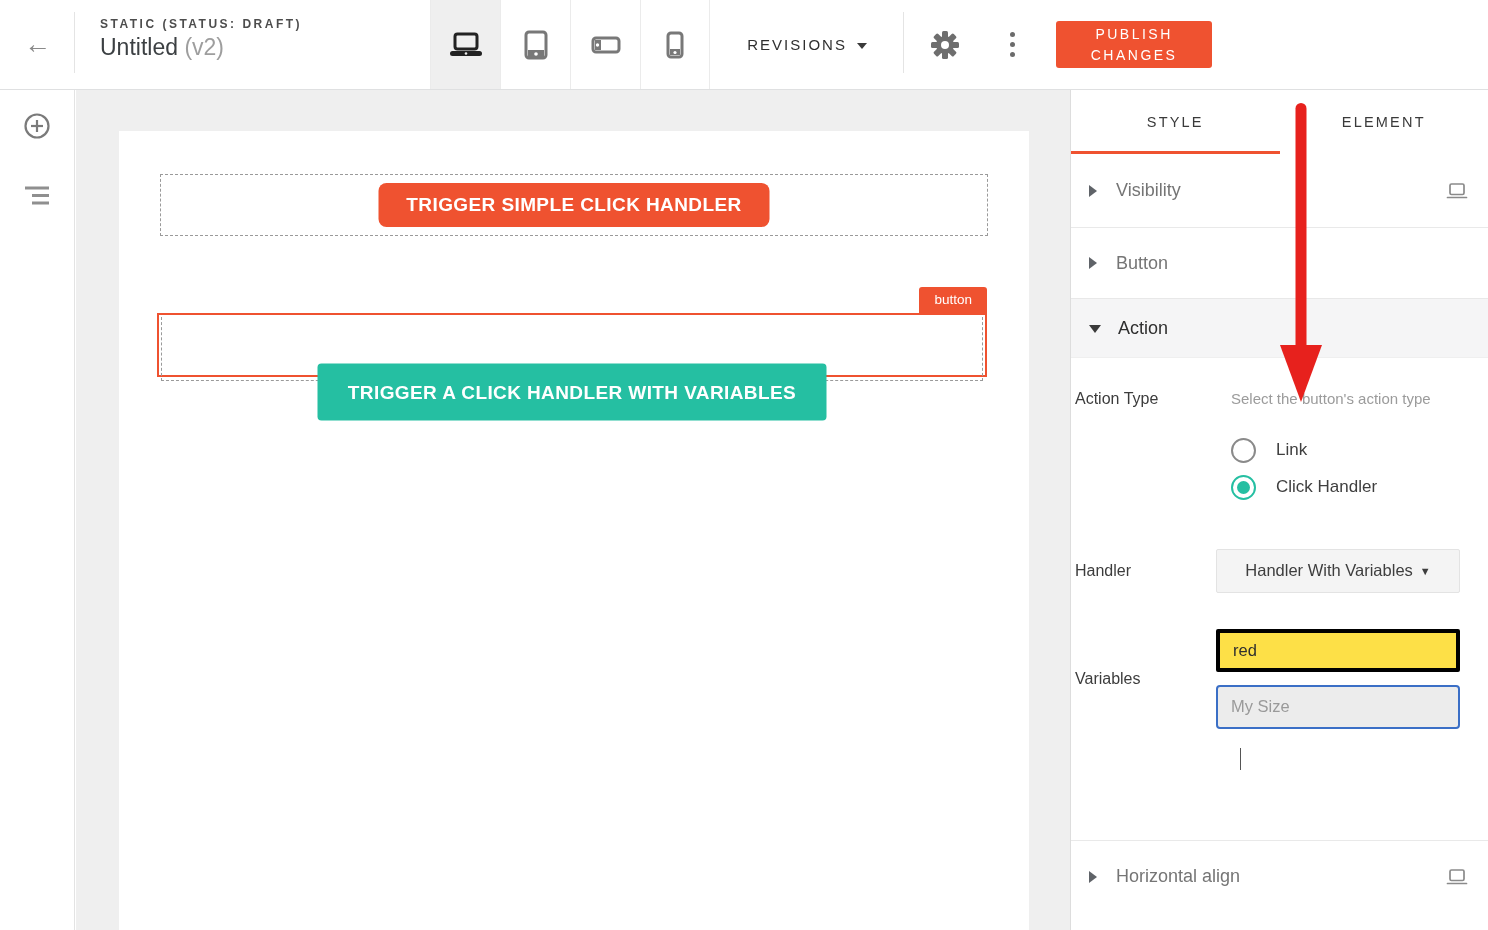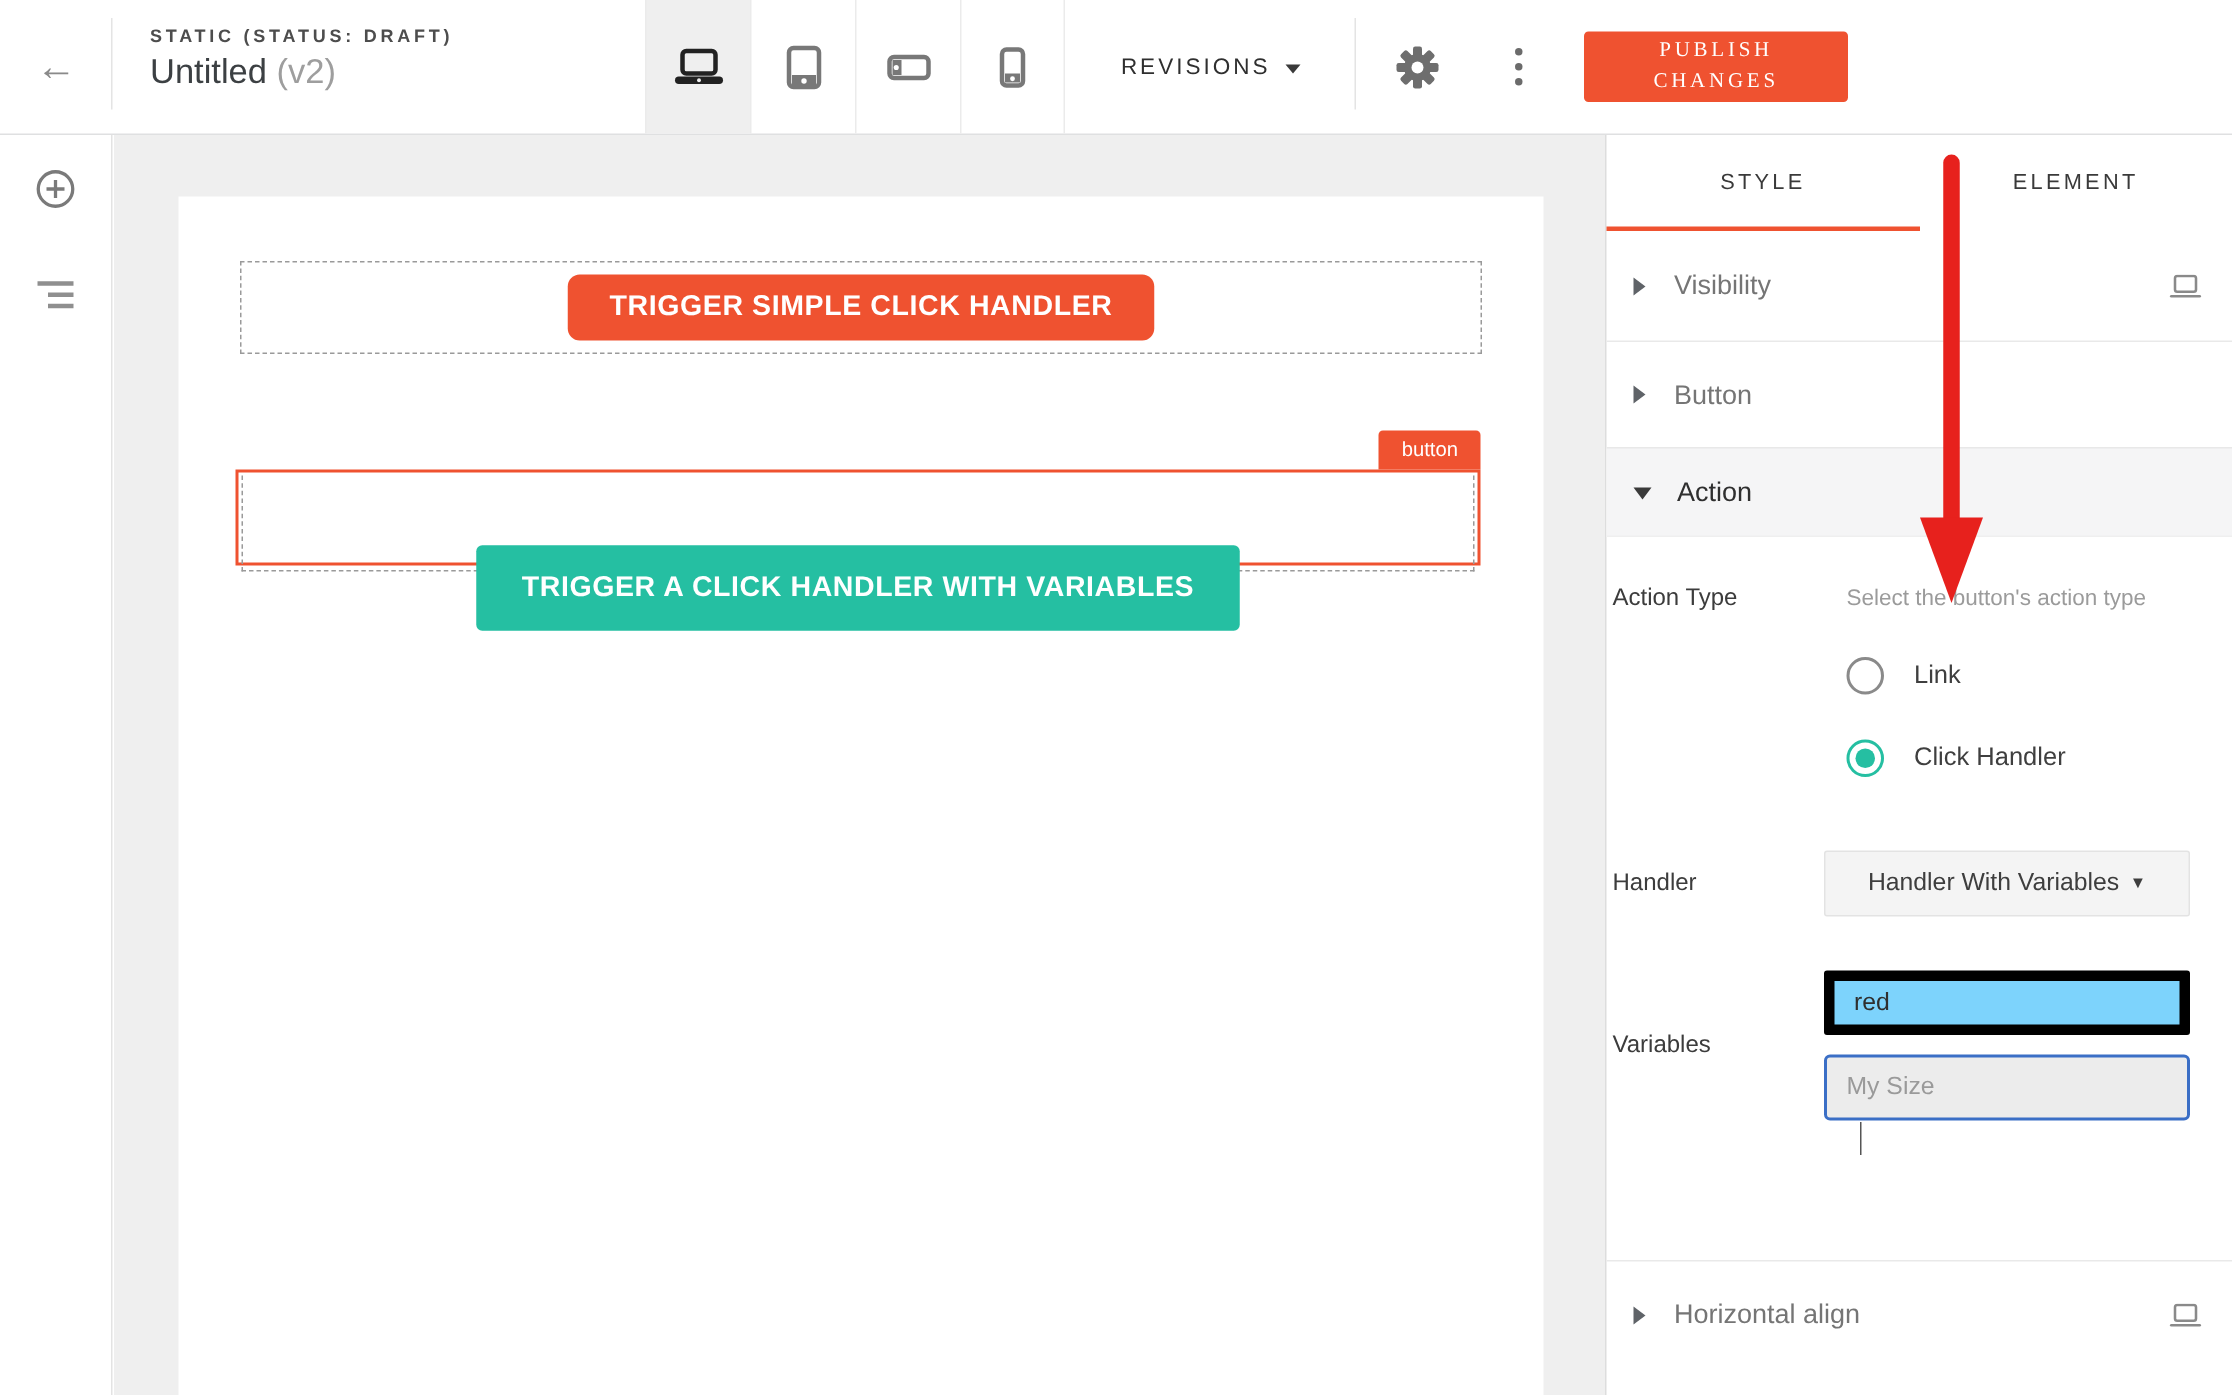--- a/index.html
+++ b/index.html
@@ -27,22 +27,22 @@
   .rev-cell { width:194px; display:flex; align-items:center; justify-content:center; gap:10px;
               position:relative; cursor:pointer; }
   .rev-cell:after { content:""; position:absolute; right:0; top:12px; bottom:16px; width:1px; background:#e4e4e4; }
   .rev-label { font-size:15px; letter-spacing:2px; color:#2f2f2f; }
   .caret-down { width:0; height:0; border-left:5px solid transparent; border-right:5px solid transparent;
                 border-top:6px solid #3a3a3a; margin-top:2px; }
   .gear-cell { width:82px; display:flex; align-items:center; justify-content:center; cursor:pointer; }
   .kebab-cell { width:52px; display:flex; flex-direction:column; align-items:center; justify-content:center; gap:5px; cursor:pointer; }
   .kebab-cell i { width:5px; height:5px; border-radius:50%; background:#6b6b6b; }
   .publish-wrap { display:flex; align-items:center; padding:0 15px 0 18px; }
-  .publish-btn { width:176px; height:47px; background:var(--accent); color:#fff; border:none; border-radius:3px;
-                 font-family:Liberation Serif, serif; font-size:14px; letter-spacing:2.5px; line-height:1.45; cursor:pointer; }
+  .publish-btn { width:156px; height:47px; background:var(--accent); color:#fff; border:none; border-radius:3px;
+                 font-family:Liberation Sans, sans-serif; font-size:14px; letter-spacing:2.5px; line-height:1.45; cursor:pointer; }
 
   
   .left-rail { position:absolute; left:0; top:90px; width:75px; height:840px; background:#fff;
                border-right:1px solid #e3e3e3; display:flex; flex-direction:column; align-items:center; }
   .rail-btn { margin-top:22px; cursor:pointer; }
   .rail-btn.second { margin-top:40px; }
 
   
   .canvas { position:absolute; left:76px; top:90px; width:994px; height:840px; background:#efefef; }
   .page { position:absolute; left:43px; top:41px; width:910px; height:799px; background:#fff; }
@@ -83,34 +83,34 @@
   .row-button { height:70px; }
   .action-head { height:60px; background:#f5f5f6; border-top:1px solid #e8e8e8; border-bottom:1px solid #efefef; }
   .action-head .sec-label { color:#2f2f2f; }
   .row-halign { height:72px; border-top:1px solid #e9e9e9; }
 
   .action-body { height:482px; padding:30px 16px 0 4px; }
   .frow { display:grid; grid-template-columns:141px 244px; }
   .flabel { font-size:16px; color:#3c3c3c; padding-top:2px; }
   .flabel.center { align-self:center; padding-top:0; }
   .help-text { font-size:15px; color:#9b9b9b; line-height:1.5; padding-left:15px; width:235px; }
-  .radio-row { display:flex; align-items:center; gap:20px; padding-left:15px; margin-top:30px; cursor:pointer; }
+  .radio-row { display:flex; align-items:center; gap:20px; padding-left:15px; margin-top:12px; cursor:pointer; }
   .radio-row.first { margin-top:27px; }
   .radio { width:25px; height:25px; border-radius:50%; border:2px solid #8a8a8a; background:#fff;
            display:flex; align-items:center; justify-content:center; cursor:pointer; }
   .radio.checked { border-color:var(--teal); }
   .radio.checked i { width:13px; height:13px; border-radius:50%; background:var(--teal); }
   .radio-label { font-size:17px; color:#3f3f3f; }
   .frow.handler { margin-top:49px; }
   .dropdown { height:44px; background:#f4f4f4; border:1px solid #e3e3e3; border-radius:2px;
               display:flex; align-items:center; justify-content:center; gap:7px;
               font-size:16.5px; color:#3e3e3e; cursor:pointer; }
   .dd-caret { font-size:11px; color:#3e3e3e; }
   .frow.variables { margin-top:36px; }
-  .var-input { width:244px; height:43px; background:#7dd3fc; border:7px solid #000000; border-radius:2px;
+  .var-input { width:244px; height:43px; background:#fde047; border:4px solid #000000; border-radius:2px;
                font-family:inherit; font-size:16.5px; color:#2f2f2f; padding:0 13px; outline:none; }
   .var-input.focused { margin-top:13px; height:44px; background:#ececec; border:2px solid #3b6fc6;
                        border-radius:4px; position:relative; }
   .var-input.focused::placeholder { color:#9a9a9a; }
   .caret-bar { position:absolute; left:1240px; top:748px; width:1px; height:22px; background:#555; z-index:3; }
 
   .red-arrow { position:absolute; left:1279px; top:99px; pointer-events:none; z-index:5; }
 
   .mono-icon { display:block; }
 </style>

